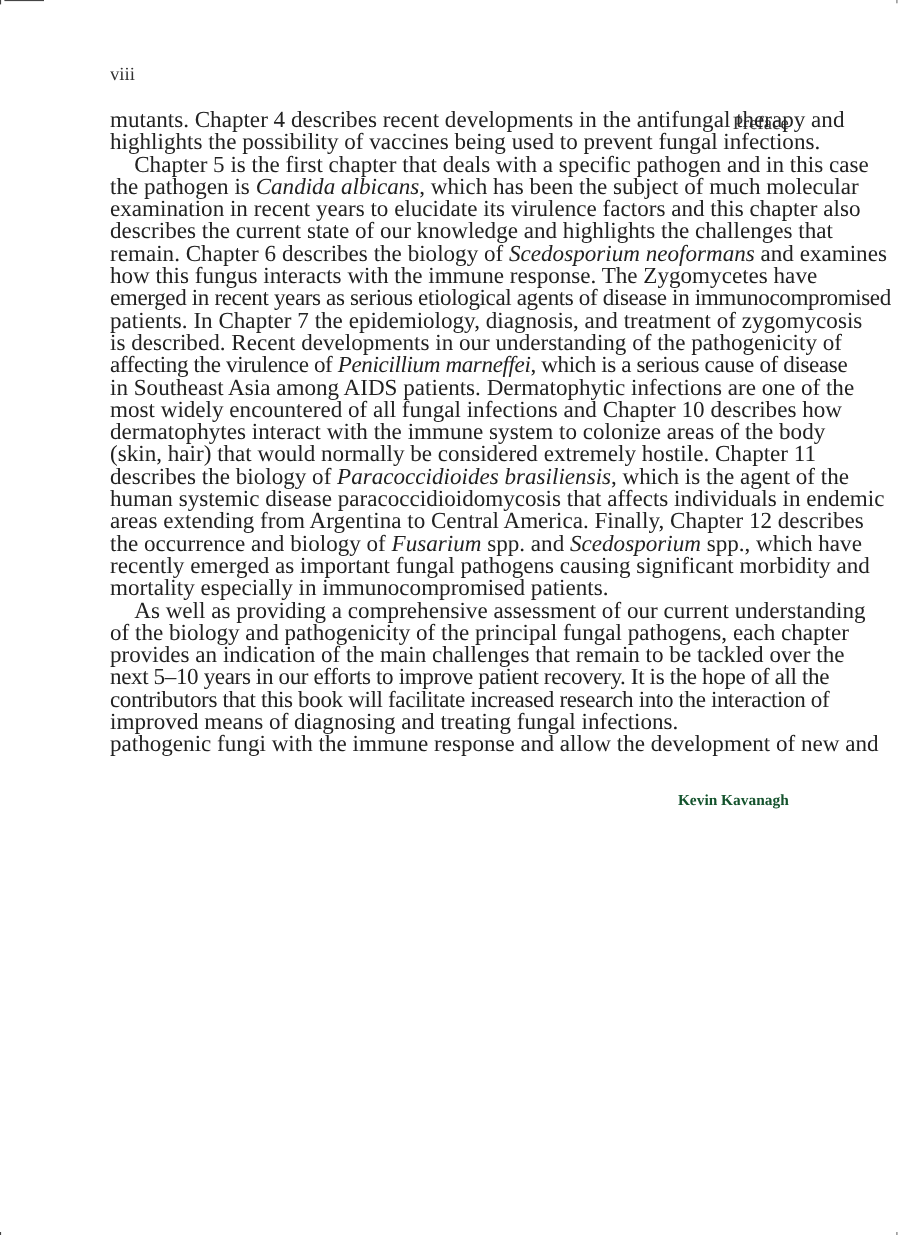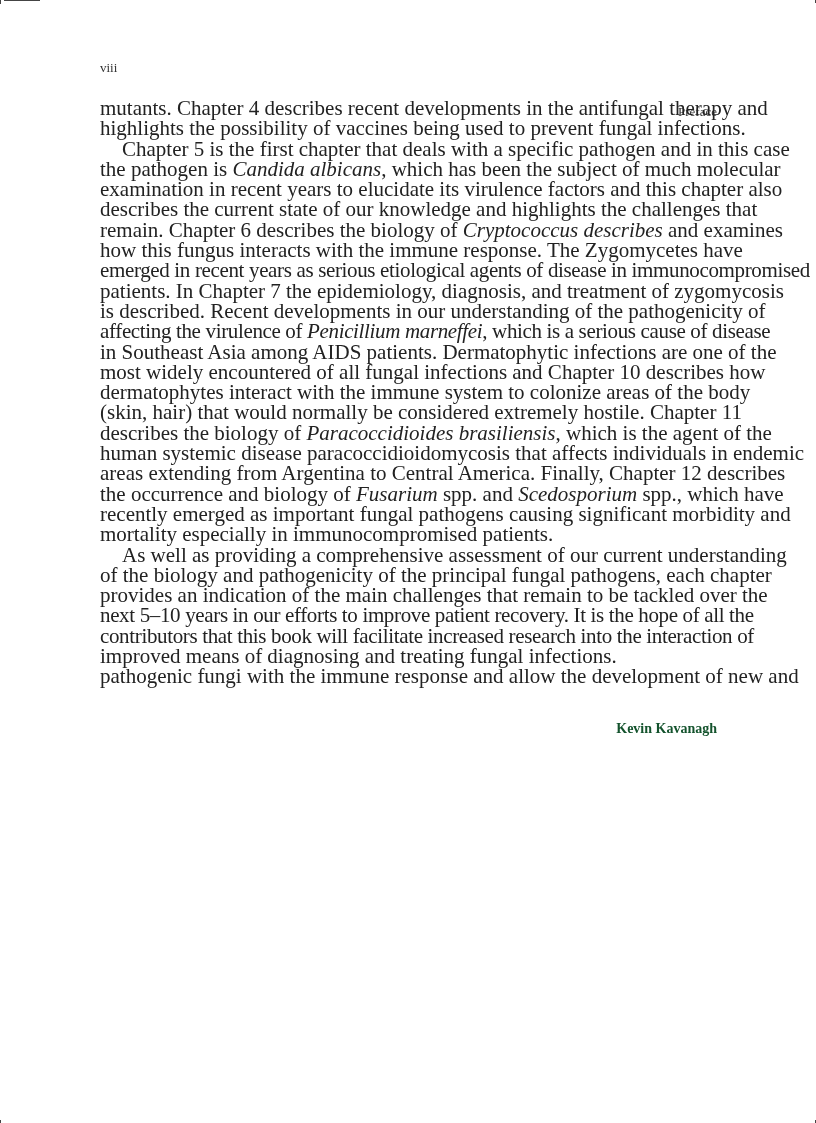--- a/index.html
+++ b/index.html
@@ -24,21 +24,21 @@
     .crop-tr { right: 0; top: 0; width: 1px; height: 3px; }
     .crop-bl { left: 0; bottom: 0; width: 1px; height: 3px; }
     .crop-br { right: 0; bottom: 0; width: 1px; height: 3px; }
 
     .running-head {
       position: absolute;
       left: 100px;
       width: 617px;
       top: 60px;
       height: 16px;
-      font-size: 13px;
+      font-size: 17px;
       line-height: 16px;
       color: #333;
     }
     .running-head .folio { position: absolute; left: 0; top: 0; }
     .running-head .title { position: absolute; right: 0; top: 0; margin-top: 44px; }
 
     .body-text {
       position: absolute;
       left: 100px;
       top: 98px;
@@ -97,21 +97,21 @@
 <main class="body-text" id="body-text">
     <p>
       <span class="line"><span>mutants. Chapter 4 describes recent developments in the antifungal therapy and</span></span>
       <span class="line last"><span>highlights the possibility of vaccines being used to prevent fungal infections.</span></span>
     </p>
     <p>
       <span class="line ind"><span>Chapter 5 is the first chapter that deals with a specific pathogen and in this case</span></span>
       <span class="line"><span>the pathogen is </span><em>Candida albicans</em><span>, which has been the subject of much molecular</span></span>
       <span class="line"><span>examination in recent years to elucidate its virulence factors and this chapter also</span></span>
       <span class="line"><span>describes the current state of our knowledge and highlights the challenges that</span></span>
-      <span class="line"><span>remain. Chapter 6 describes the biology of </span><em>Cryptococcus describes</em><span> and examines</span></span>
+      <span class="line"><span>remain. Chapter 6 describes the biology of </span><em>Scedosporium neoformans</em><span> and examines</span></span>
       <span class="line"><span>how this fungus interacts with the immune response. The Zygomycetes have</span></span>
       <span class="line tight"><span>emerged in recent years as serious etiological agents of disease in immunocompromised</span></span>
       <span class="line"><span>patients. In Chapter 7 the epidemiology, diagnosis, and treatment of zygomycosis</span></span>
       <span class="line"><span>is described. Recent developments in our understanding of the pathogenicity of</span></span>
       <span class="line tight"><span>affecting the virulence of </span><em>Penicillium marneffei</em><span>, which is a serious cause of disease</span></span>
       <span class="line"><span>in Southeast Asia among AIDS patients. Dermatophytic infections are one of the</span></span>
       <span class="line"><span>most widely encountered of all fungal infections and Chapter 10 describes how</span></span>
       <span class="line"><span>dermatophytes interact with the immune system to colonize areas of the body</span></span>
       <span class="line"><span>(skin, hair) that would normally be considered extremely hostile. Chapter 11</span></span>
       <span class="line"><span>describes the biology of </span><em>Paracoccidioides brasiliensis</em><span>, which is the agent of the</span></span>

